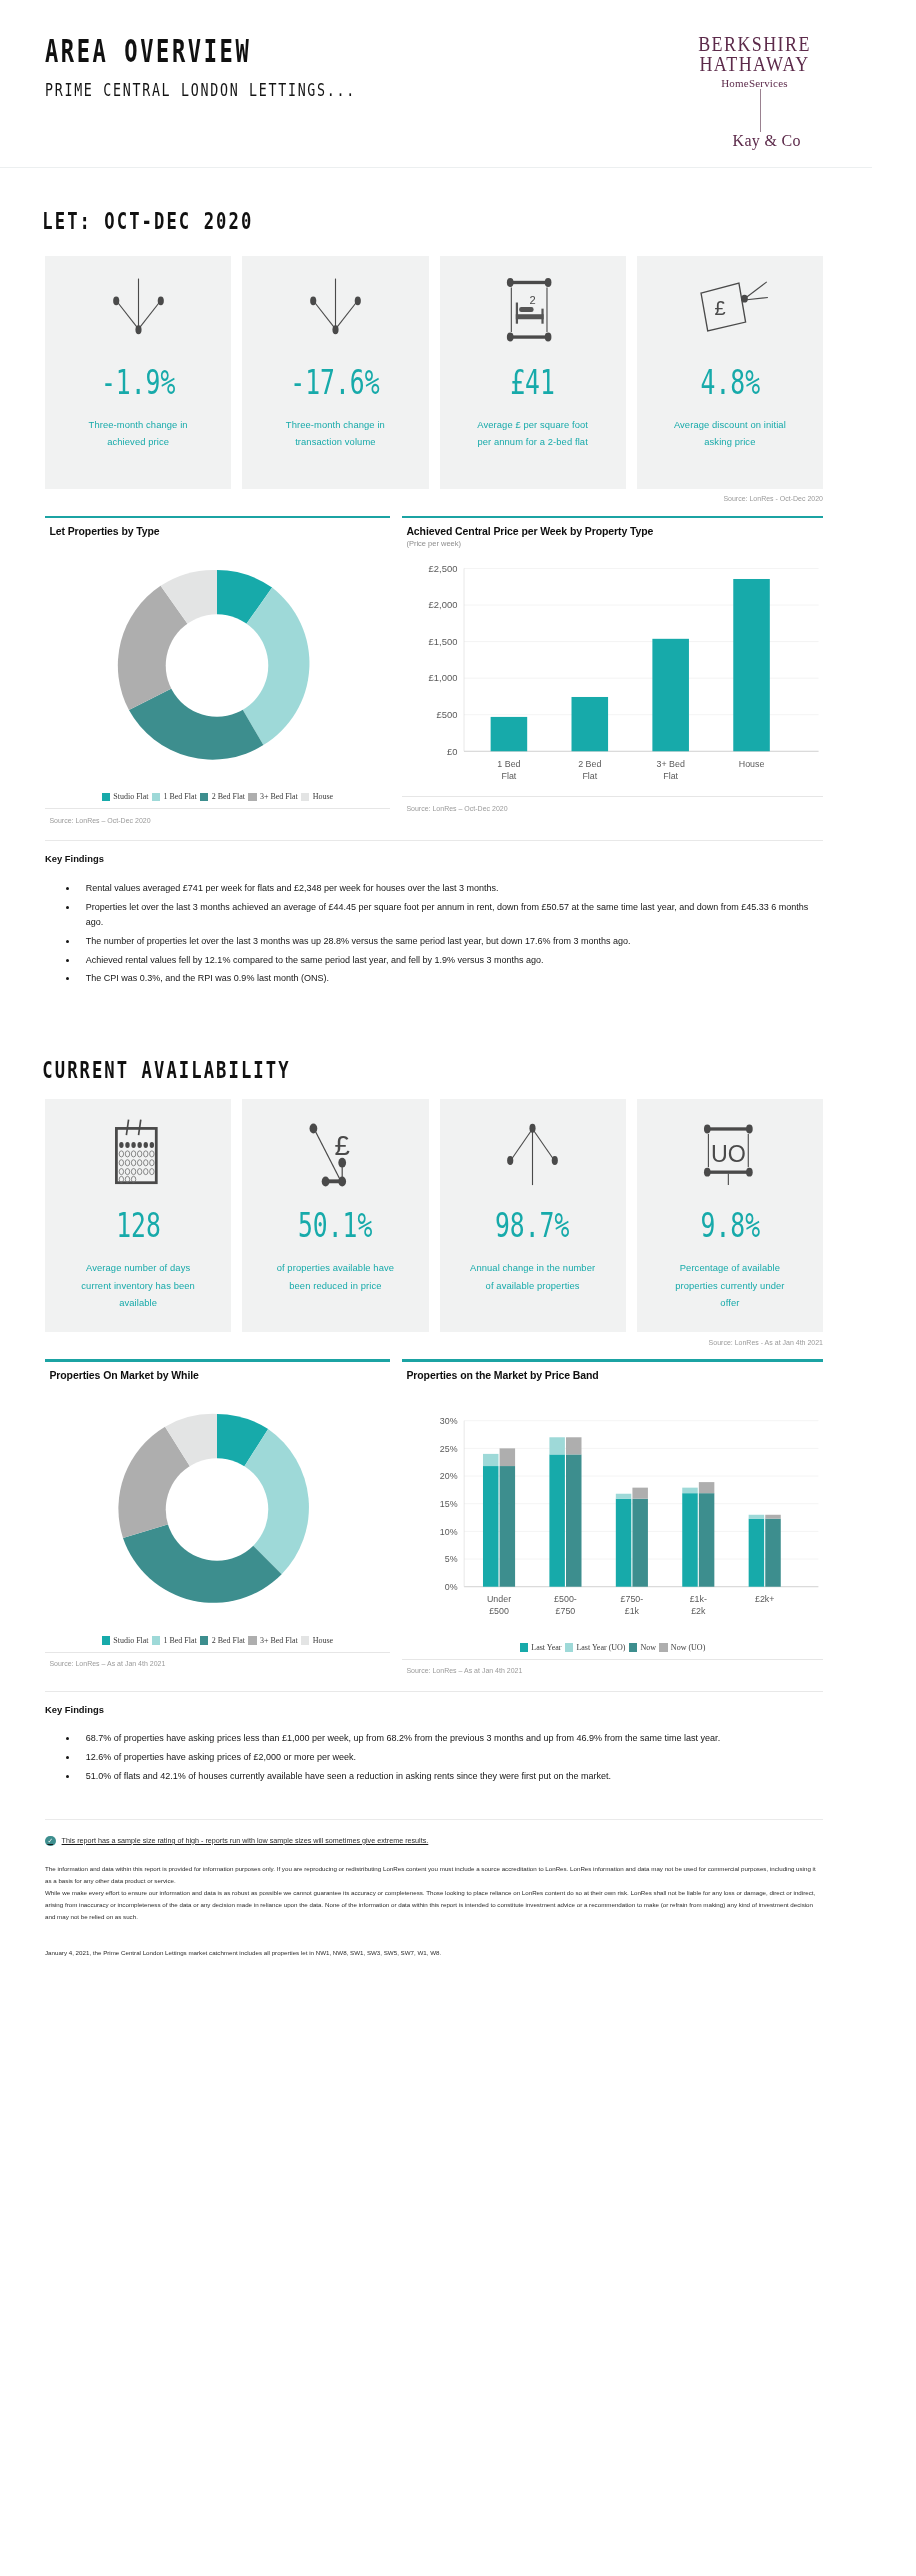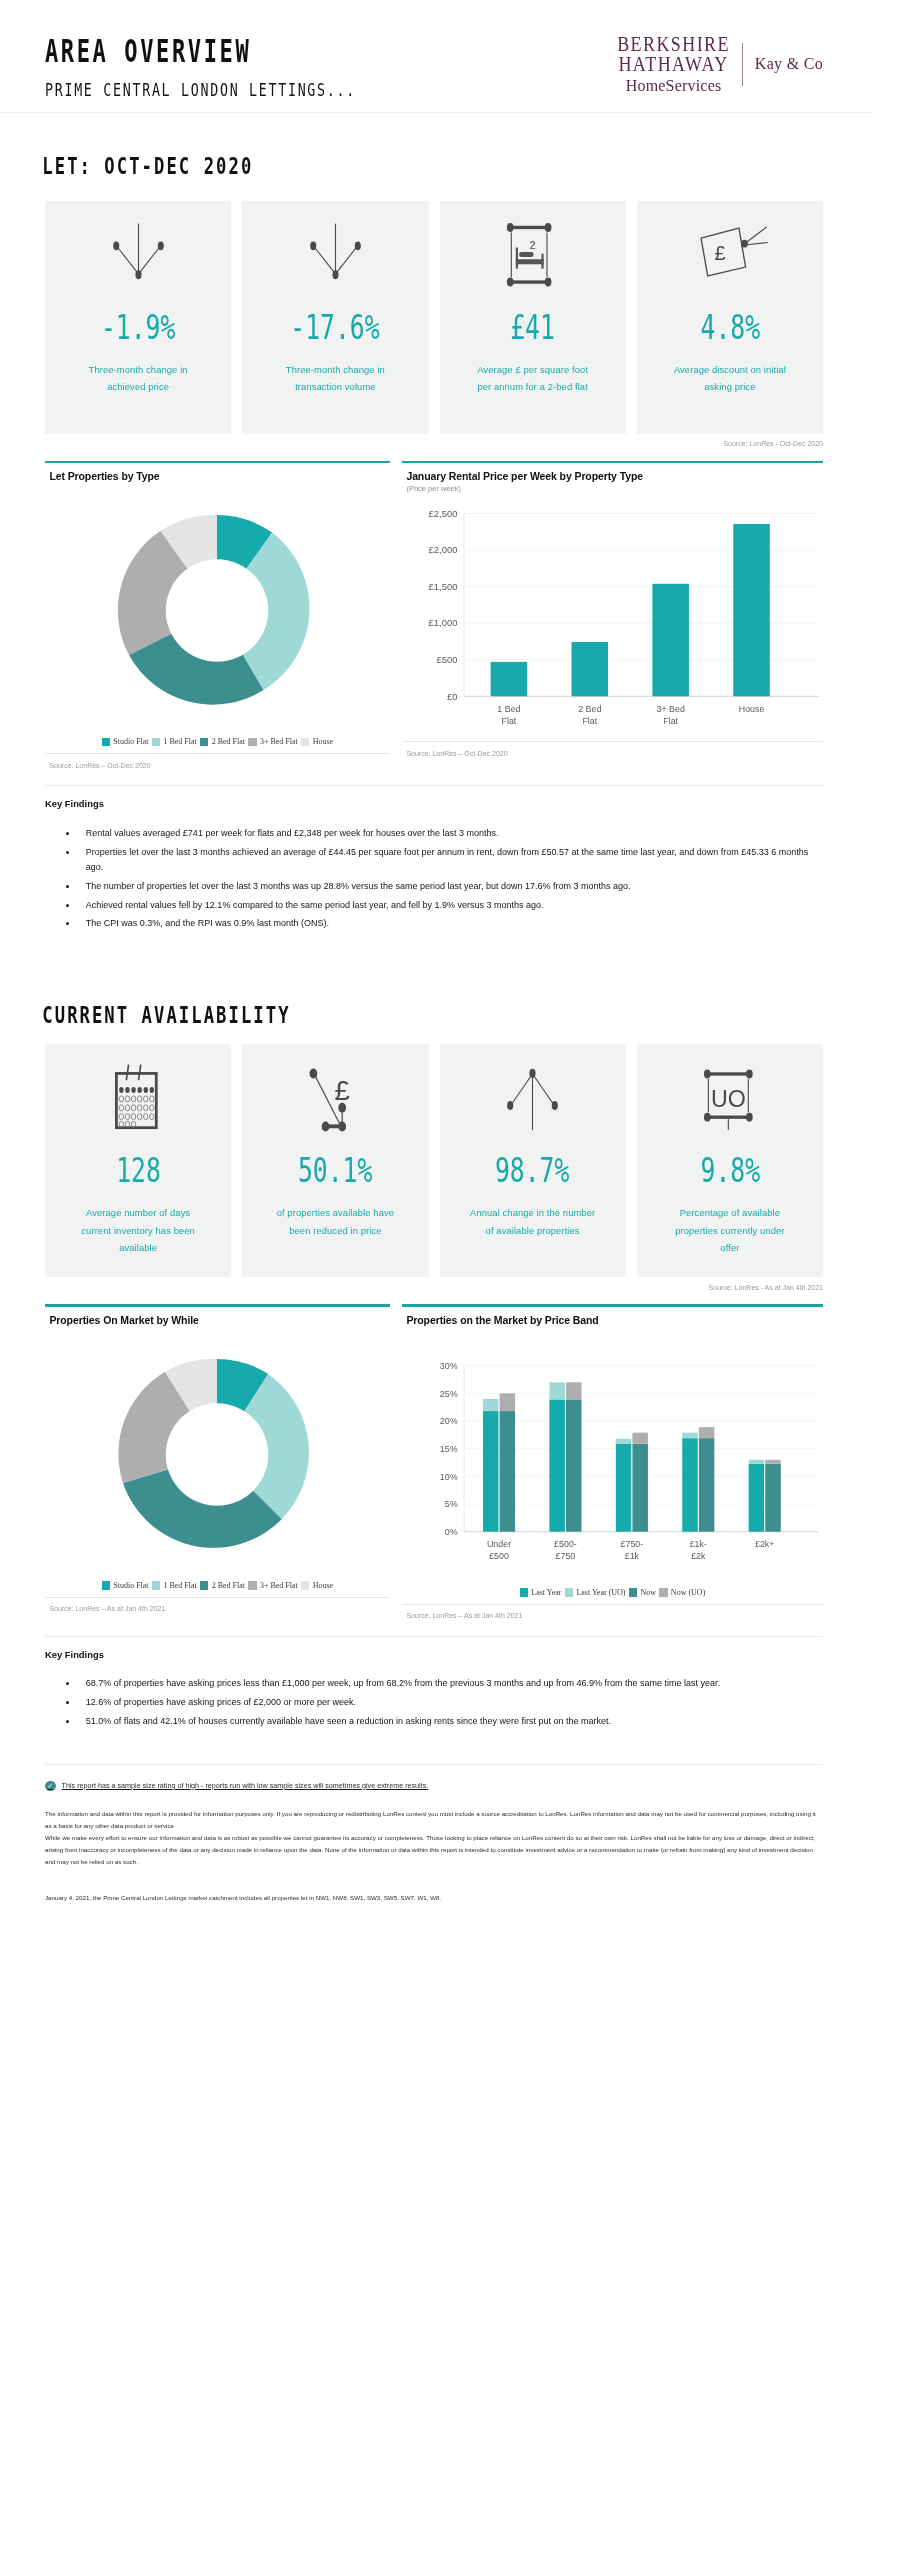--- a/index.html
+++ b/index.html
@@ -40,37 +40,38 @@
     margin-top: 21px;
     transform: scaleY(1.3) scaleX(0.95);
     transform-origin: left top;
     line-height: 1;
   }
   .logo {
     display: flex;
     align-items: center;
     gap: 0;
     padding-top: 3.3px;
+    flex-direction: column;
   }
   .logo-bh {
     text-align: center;
     padding-right: 12.2px;
   }
   .logo-bh .l1, .logo-bh .l2 {
     font-family: "Liberation Serif", serif;
     font-size: 18px;
     letter-spacing: 1.4px;
     color: #5c2a4a;
     line-height: 1.12;
     font-weight: normal;
     transform: scaleY(1.12);
   }
   .logo-bh .l3 {
     font-family: "Liberation Serif", serif;
-    font-size: 16px;
+    font-size: 11px;
     color: #5c2a4a;
     margin-top: 2.8px;
     letter-spacing: 0.2px;
   }
   .logo-div {
     width: 0.6px;
     height: 43px;
     background: #9a8190;
   }
   .logo-kay {
@@ -375,21 +376,21 @@
         <div class="legend-item">
           <span class="legend-swatch" style="background:#e3e4e4"></span>
           <span class="legend-text">House</span>
         </div>
       </div>
       <div class="panel-source">Source: LonRes – Oct-Dec 2020</div>
     </div>
 
     <div class="chart-panel">
       <div class="panel-rule"></div>
-      <div class="panel-title">January Rental Price per Week by Property Type</div>
+      <div class="panel-title">Achieved Central Price per Week by Property Type</div>
       <div class="panel-subtitle">(Price per week)</div>
       <div style="padding-top:6.7px;">
         <svg width="421" height="233" viewBox="0 0 760 420">
 
           <g stroke="#e9e9e9" stroke-width="1">
             <line x1="112" y1="24" x2="752" y2="24"></line>
             <line x1="112" y1="90" x2="752" y2="90"></line>
             <line x1="112" y1="156" x2="752" y2="156"></line>
             <line x1="112" y1="222" x2="752" y2="222"></line>
             <line x1="112" y1="288" x2="752" y2="288"></line>

